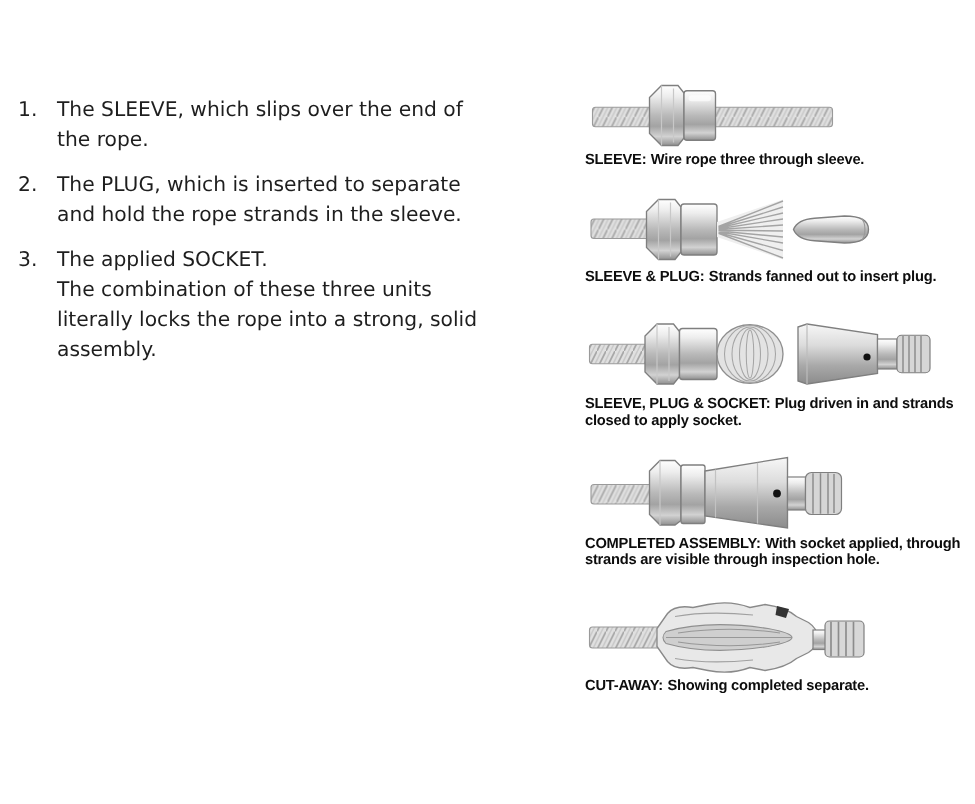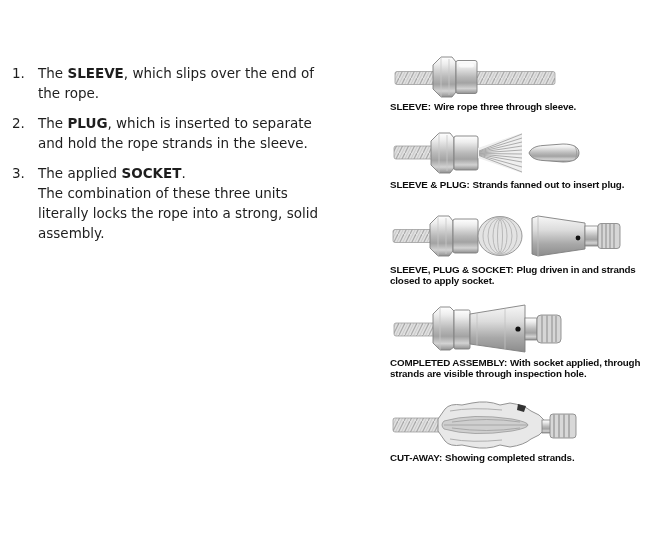--- a/index.html
+++ b/index.html
@@ -9,21 +9,21 @@
     font-family:"DejaVu Sans","Liberation Sans",sans-serif;
   }
   
   .list-col{
     position:absolute;left:12px;top:63px;width:312px;
     color:#1e1e1e;font-size:13.5px;line-height:20px;
   }
   .list-item{display:flex;margin-bottom:10px;}
   .list-item .num{width:26px;flex:none;}
   .list-item .item-text{width:282px;}
-  .item-text b{font-weight:bold;}
+  .item-text b{font-weight:normal;}
   
   .fig{position:absolute;}
   .caption{
     position:absolute;left:390px;width:266px;
     font-family:"Liberation Sans","DejaVu Sans",sans-serif;
     font-size:9.8px;line-height:11px;font-weight:bold;
     color:#0d0d0d;letter-spacing:-0.15px;
   }
   .cap-label{margin-right:3px;text-align:right;}
   svg{display:block;}
@@ -172,14 +172,14 @@
     <path d="M52,28 L136,28 M60,25 Q95,20 128,25 M60,31 Q95,36 128,31" stroke="#979797" stroke-width="0.7" fill="none"></path>
     <path d="M126,7 L134,9 L132,15 L125,13 Z" fill="#333333"></path>
   </g>
   <g>
     <rect x="150" y="23" width="9" height="13" fill="url(#gMetal)" stroke="#7f7f7f" stroke-width="0.8"></rect>
     <rect x="158" y="17" width="26" height="24" rx="3" fill="#d8d8d8" stroke="#7f7f7f" stroke-width="0.8"></rect>
     <path d="M162,17.5 V40.5 M167,17.5 V40.5 M172,17.5 V40.5 M177,17.5 V40.5" stroke="#8c8c8c" stroke-width="1.1" fill="none"></path>
   </g>
 </svg>
 <div class="caption" style="top:452px">
-  <b class="cap-label">CUT-AWAY:</b><span class="cap-text">Showing completed strands.</span>
+  <b class="cap-label">CUT-AWAY:</b><span class="cap-text">Showing completed separate.</span>
 </div>
 
 </body></html>

